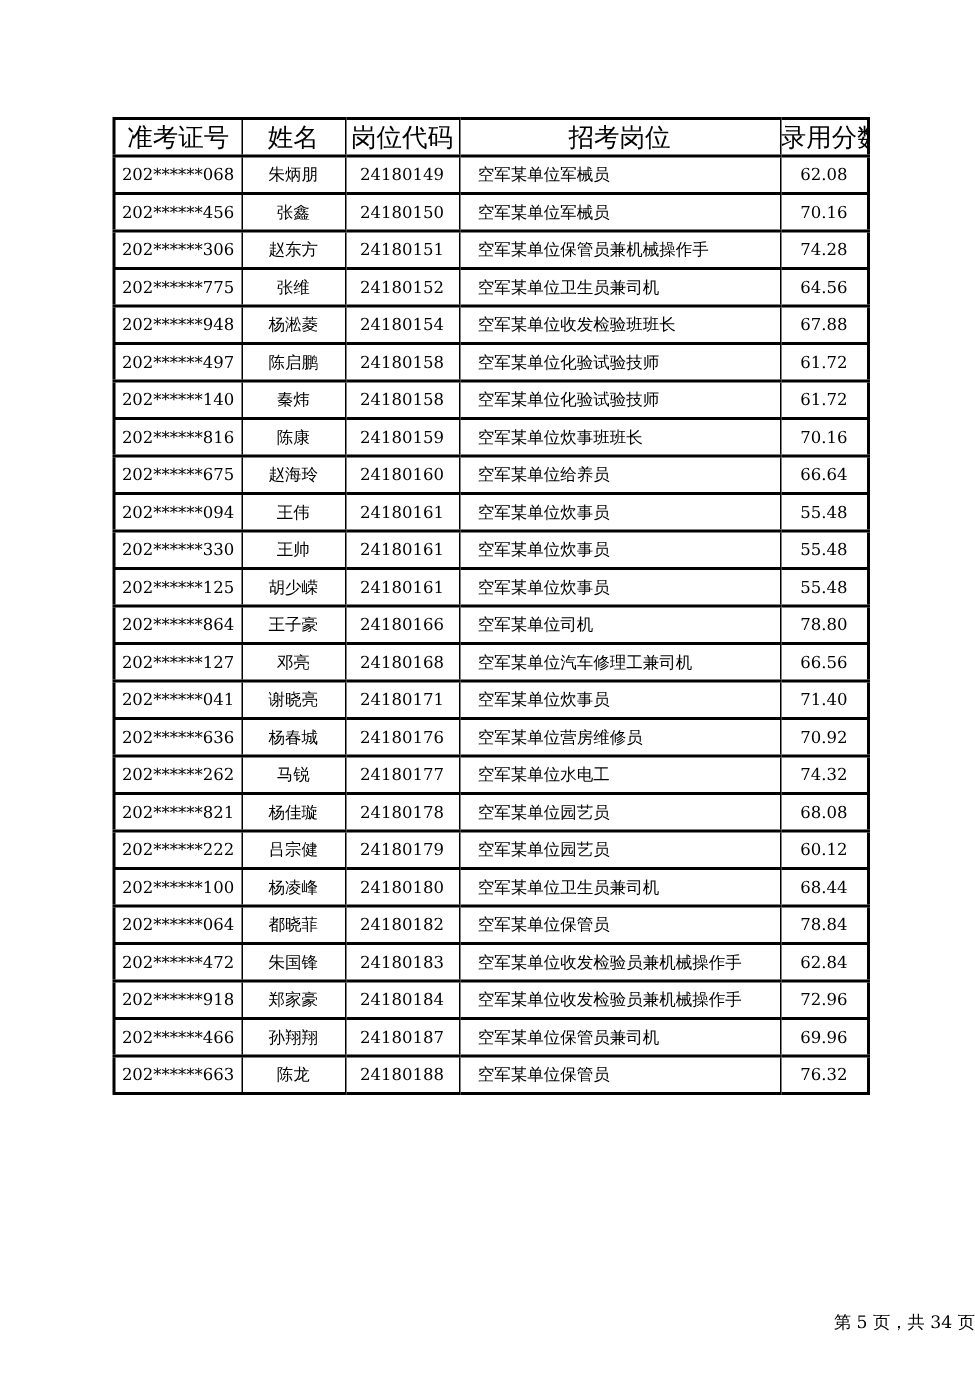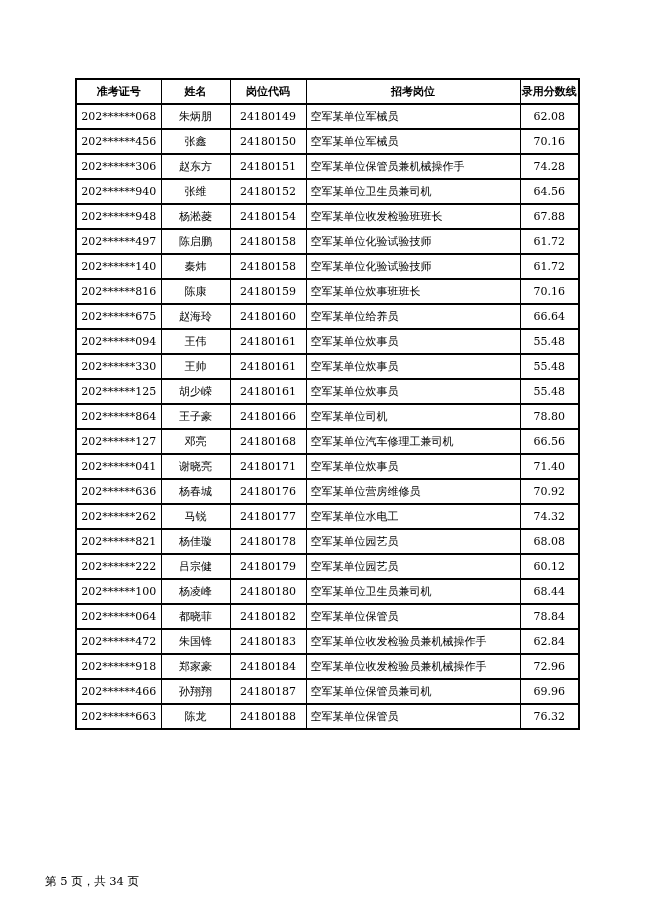--- a/index.html
+++ b/index.html
@@ -31,38 +31,38 @@
     border-bottom:2px solid #000000;
     height:25px;
     padding:0;
     font-size:11px;
     text-align:center;
     vertical-align:middle;
     white-space:nowrap;
     overflow:hidden;
   }
   table.results th {
-    font-weight:bold;
-    font-size:11px;
+    font-weight:normal;
+    font-size:17px;
   }
   col.c-ticket   { width:85px; }
   col.c-name     { width:69px; }
   col.c-code     { width:76px; }
   col.c-position { width:214px; }
   col.c-score    { width:59px; }
   table.results td.col-position {
     text-align:left;
-    padding-left:4px;
+    padding-left:12px;
   }
   .footer {
     position:absolute;
     left:0;
     top:874px;
     width:100%;
-    text-align:left;
+    text-align:right;
     font-size:11.5px;
     color:#000000;
     padding-left:45px;
   }
 </style>
 </head>
 <body>
 
 <div class="page">
 
@@ -99,21 +99,21 @@
           <td class="col-score">70.16</td>
         </tr>
         <tr>
           <td class="col-ticket">202******306</td>
           <td class="col-name">赵东方</td>
           <td class="col-code">24180151</td>
           <td class="col-position">空军某单位保管员兼机械操作手</td>
           <td class="col-score">74.28</td>
         </tr>
         <tr>
-          <td class="col-ticket">202******940</td>
+          <td class="col-ticket">202******775</td>
           <td class="col-name">张维</td>
           <td class="col-code">24180152</td>
           <td class="col-position">空军某单位卫生员兼司机</td>
           <td class="col-score">64.56</td>
         </tr>
         <tr>
           <td class="col-ticket">202******948</td>
           <td class="col-name">杨淞菱</td>
           <td class="col-code">24180154</td>
           <td class="col-position">空军某单位收发检验班班长</td>

